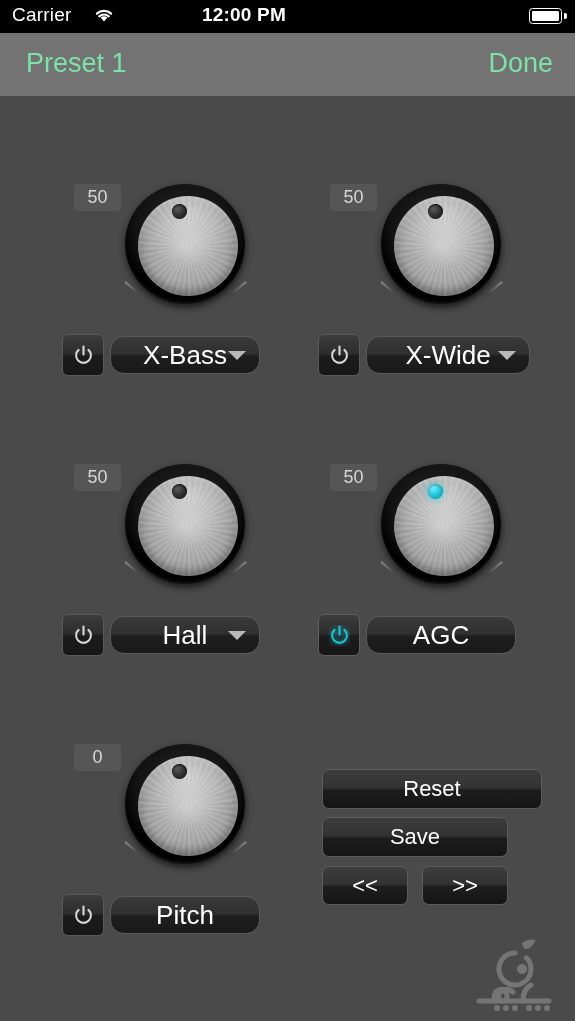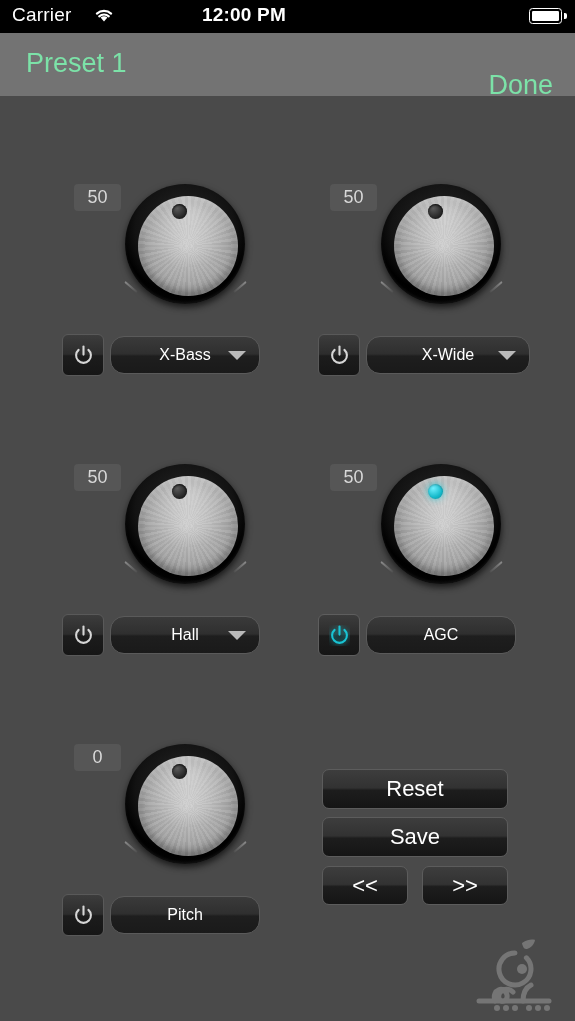--- a/index.html
+++ b/index.html
@@ -54,21 +54,21 @@
   .nav-left {
     position: absolute; left: 26px; top: 15px;
     font-size: 27px; color: #7ce2a8; font-weight: 400;
   }
   .nav-title {
     position: absolute; left: 0; top: 14px; width: 575px;
     text-align: center; font-size: 28px; color: #fff; font-weight: 600;
   }
   .nav-right {
     position: absolute; right: 22px; top: 15px;
-    font-size: 27px; color: #7ce2a8; font-weight: 400; margin-top: 22px;
+    font-size: 27px; color: #7ce2a8; font-weight: 400;
   }
 
   
   .stage {
     position: absolute; top: 96px; left: 0;
     width: 575px; height: 925px;
     background: #4a4a4a;
   }
 
   .cell { position: absolute; }
@@ -146,21 +146,21 @@
   .pwr.on .gl { stroke: #1ac4d4; filter: drop-shadow(0 0 3px rgba(26,196,212,.9)); }
 
   
   .field {
     position: absolute;
     height: 38px;
     border-radius: 14px;
     background: linear-gradient(to bottom, #3a3a3a 0%, #2f2f2f 47%, #1e1e1e 53%, #1a1a1a 100%);
     border: 1px solid #5a5a5a;
     display: flex; align-items: center; justify-content: center;
-    color: #fff; font-size: 16px;
+    color: #fff; font-size: 26px;
   }
   .field .caret {
     position: absolute; right: 13px; top: 50%;
     margin-top: -4px;
     width: 0; height: 0;
     border-left: 9px solid transparent;
     border-right: 9px solid transparent;
     border-top: 9px solid #b9b9b9;
   }
 
@@ -316,21 +316,21 @@
           <path class="gl" d="M5.6 4.9 a7.4 7.4 0 1 0 9.8 0" stroke-width="2.1" fill="none" stroke-linecap="round"></path>
           <line class="gl" x1="10.5" y1="1.6" x2="10.5" y2="9.6" stroke-width="2.1" stroke-linecap="round"></line>
         </svg>
       </div>
       <div class="field" style="left:50px; top:152px; width:150px;">
         <span>Pitch</span>
       </div>
     </div>
 
     <div class="cell" style="left:316px; top:648px;">
-      <div class="btn" style="left:6px; top:25px; width:186px; height:40px;">Reset</div>
+      <div class="btn" style="left:6px; top:25px; width:220px; height:40px;">Reset</div>
       <div class="btn" style="left:6px; top:73px; width:186px; height:40px;">Save</div>
       <div class="btn" style="left:6px; top:122px; width:86px; height:39px;">&lt;&lt;</div>
       <div class="btn" style="left:106px; top:122px; width:86px; height:39px;">&gt;&gt;</div>
     </div>
 
     <div class="wm">
       <svg width="96" height="84" viewBox="0 0 96 84">
         <g fill="none" stroke="#d8d8d8" stroke-width="5">
           <path d="M48 24 a16 16 0 1 0 11.4 4.8" stroke-linecap="round"></path>
         </g>

